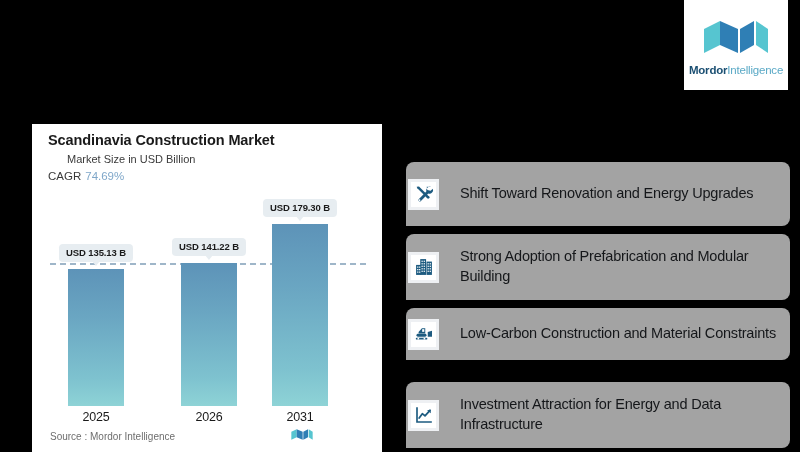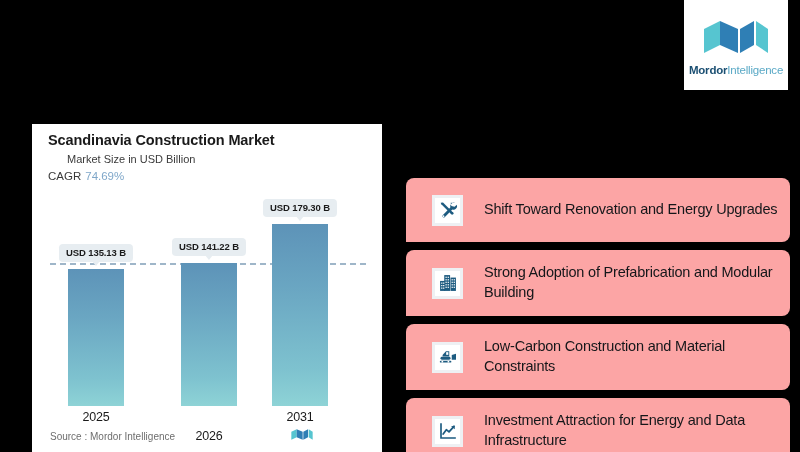--- a/index.html
+++ b/index.html
@@ -160,27 +160,26 @@
     position: absolute;
     left: 400px;
     top: 162px;
     width: 400px;
     height: 290px;
   }
   .insight-card {
     position: absolute;
     left: 6px;
     width: 384px;
-    background: #fca5a5;
+    background: #a3a3a3;
     border-radius: 8px 8px 8px 0;
     display: flex;
     align-items: center;
     box-sizing: border-box;
-    padding-left: 26px;
-    margin-top: 16px;
+    padding-left: 2px;
   }
   .insight-icon-box {
     flex: 0 0 auto;
     width: 31px;
     height: 31px;
     background: #ffffff;
     border: 3px solid #eef0f3;
     display: flex;
     align-items: center;
     justify-content: center;
@@ -244,21 +243,21 @@
         <div class="bar" id="bar1" style="height: 143px;"></div>
       </div>
 
       <div class="bar-group" id="bg2" style="left:240px;">
         <div class="bar-label" id="lbl2" style="bottom: 189px;">USD 179.30 B</div>
         <div class="bar" id="bar2" style="height: 182px;"></div>
       </div>
     </div>
 
     <div class="x-tick" style="left:36px;">2025</div>
-    <div class="x-tick" style="left:149px;margin-top:19px;">2026</div>
+    <div class="x-tick" style="left:149px;">2026</div>
     <div class="x-tick" style="left:240px;">2031</div>
 
     <div id="source-text">
       <span>Source :</span>
       <span>Mordor Intelligence</span>
     </div>
     <svg id="source-logo" viewBox="0 0 72 44">
       <polygon points="4,38 4,14 20,6 20,30" fill="#56c5d0"></polygon>
       <polygon points="20,6 20,30 38,38 38,14" fill="#2f7fb5"></polygon>
       <polygon points="40,14 40,38 54,30 54,6" fill="#2f7fb5"></polygon>
@@ -311,21 +310,21 @@
             <rect x="3.8" y="14.4" width="1.5" height="1.5"></rect>
               <rect x="6.1" y="14.4" width="1.5" height="1.5"></rect>
             <rect x="3.8" y="17.4" width="1.5" height="1.5"></rect>
               <rect x="6.1" y="17.4" width="1.5" height="1.5"></rect>
           </g>
         </svg>
       </span>
       <span class="insight-text">Strong Adoption of Prefabrication and Modular Building</span>
     </div>
 
-    <div class="insight-card" style="top:146px;height:66px;justify-content:space-between;">
+    <div class="insight-card" style="top:146px;height:52px;">
       <span class="insight-icon-box">
         <svg width="20" height="20" viewBox="0 0 24 24">
           <path d="M5.5 9.5 L9.5 5.0 L13.5 5.0 L13.5 11.5 L5.5 11.5 Z" fill="#1d5b80"></path>
           <rect x="3" y="11.8" width="12" height="3.4" rx="1.7" fill="#1d5b80"></rect>
           <path d="M16.5 9.6 L21.6 8.2 L21.6 15.2 L16.5 15.2 Z" fill="#1d5b80"></path>
           <rect x="2.2" y="16.4" width="13.8" height="2.3" rx="1.1" fill="#1d5b80"></rect>
           <circle cx="5.2" cy="17.6" r="1.1" fill="#ffffff"></circle>
           <circle cx="12.5" cy="17.6" r="1.1" fill="#ffffff"></circle>
           <rect x="9.8" y="6.2" width="2.6" height="3.2" fill="#ffffff"></rect>
         </svg>

